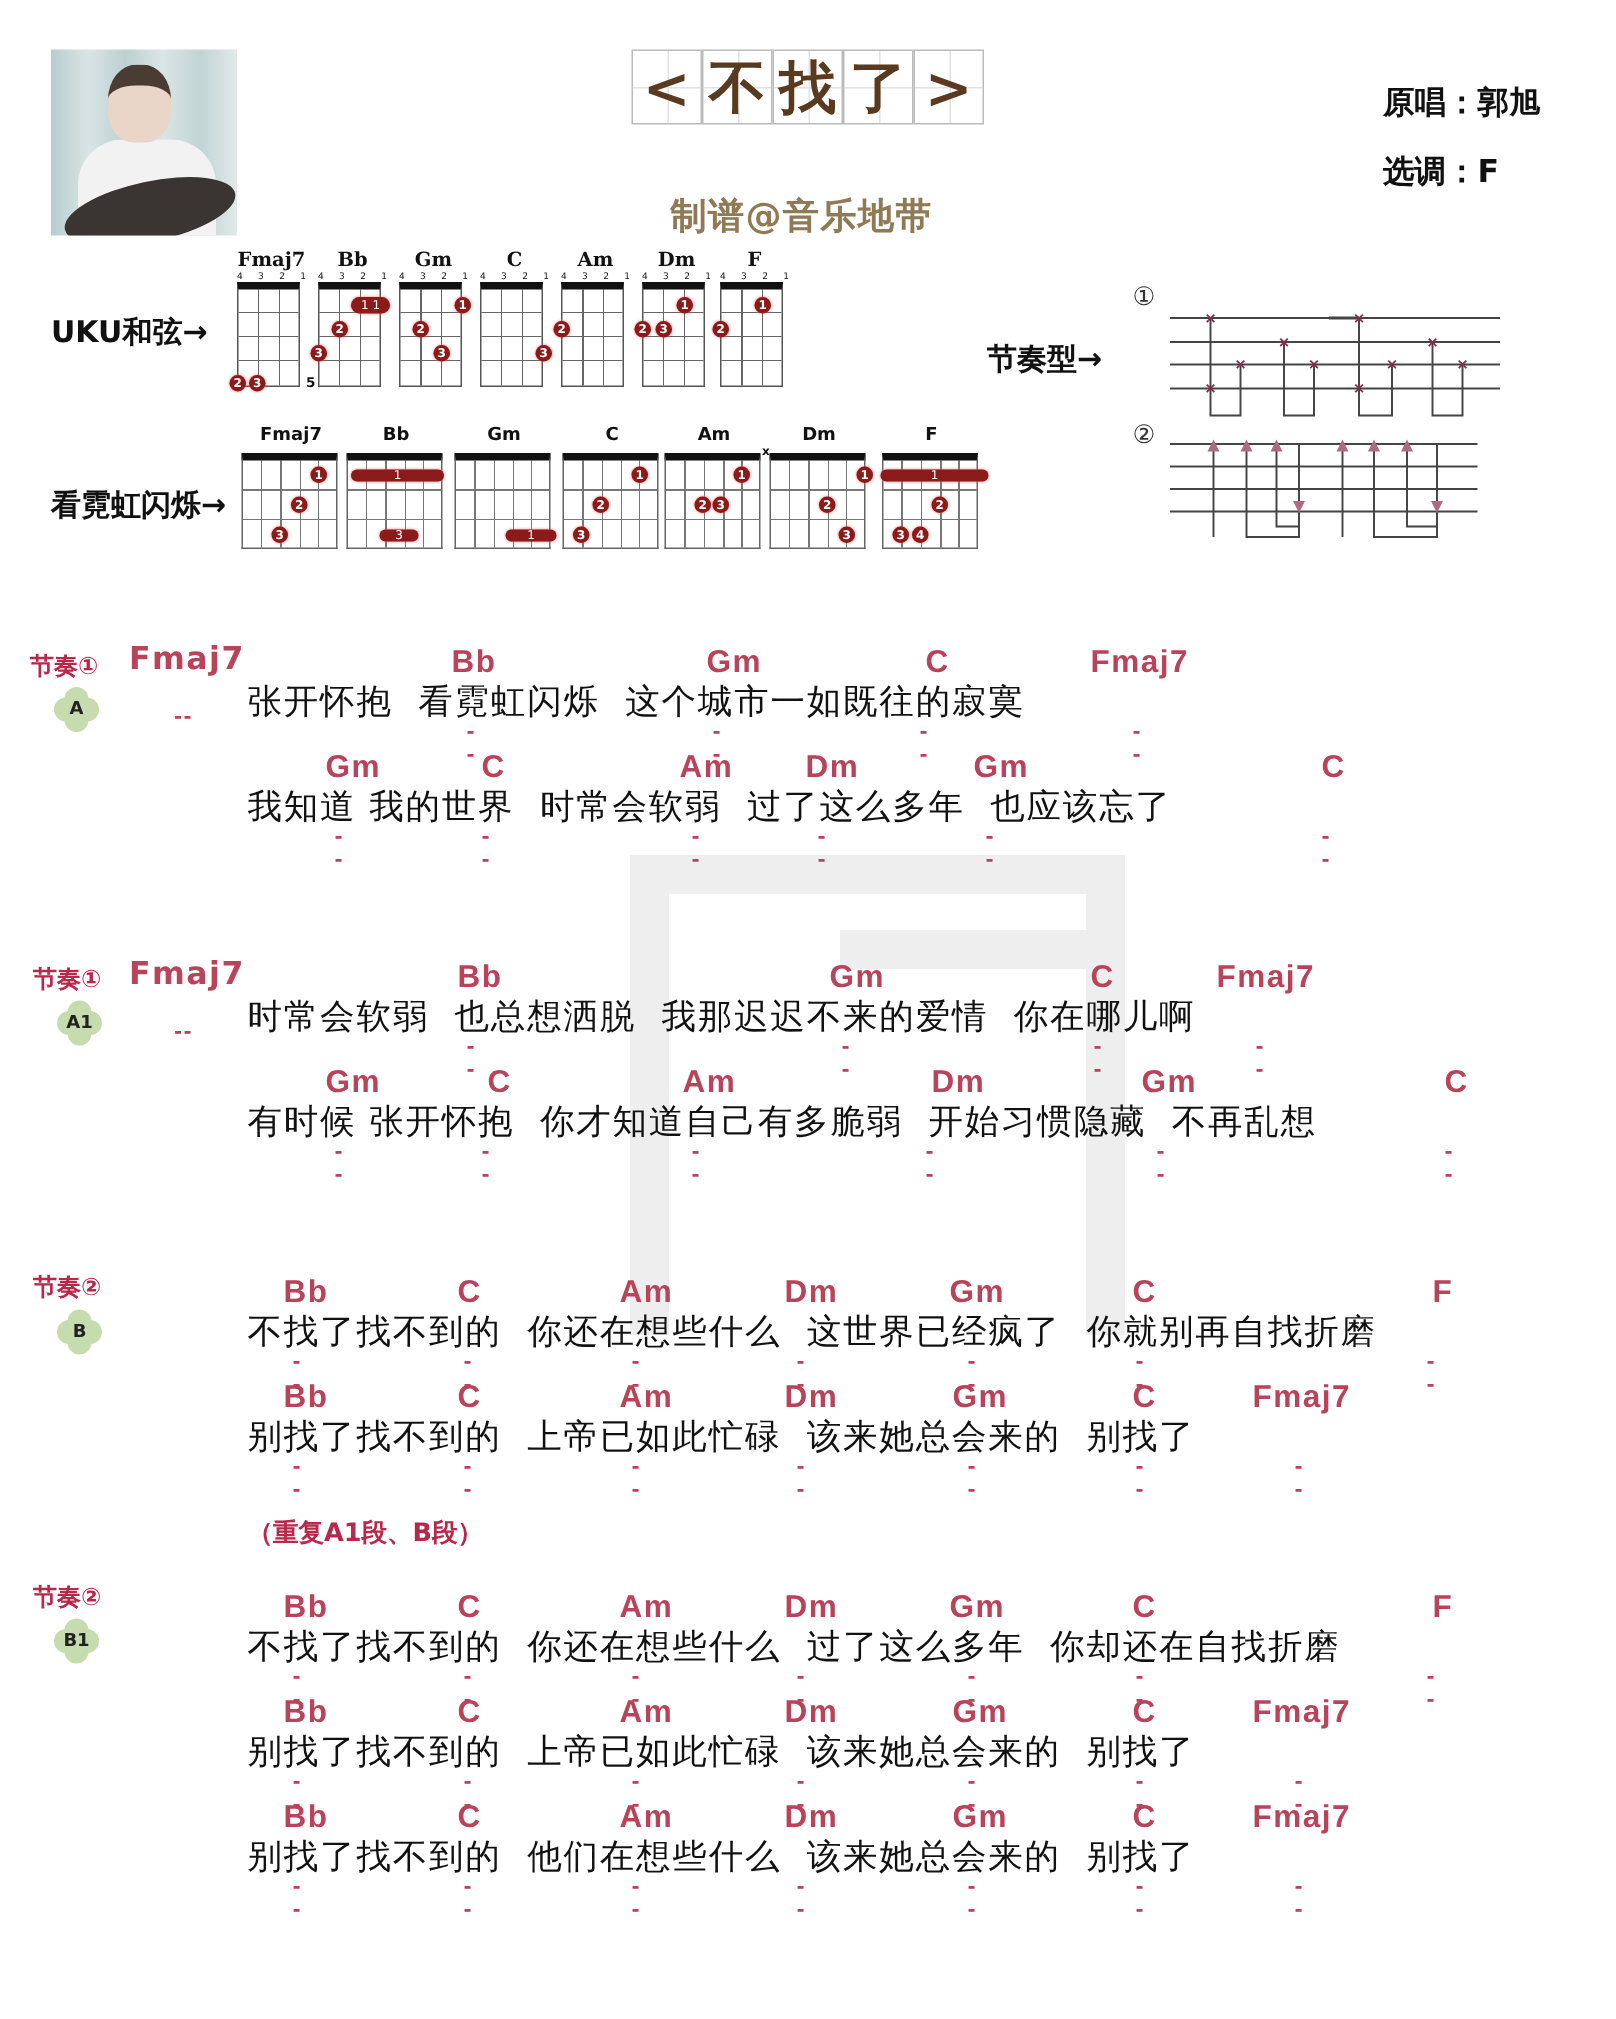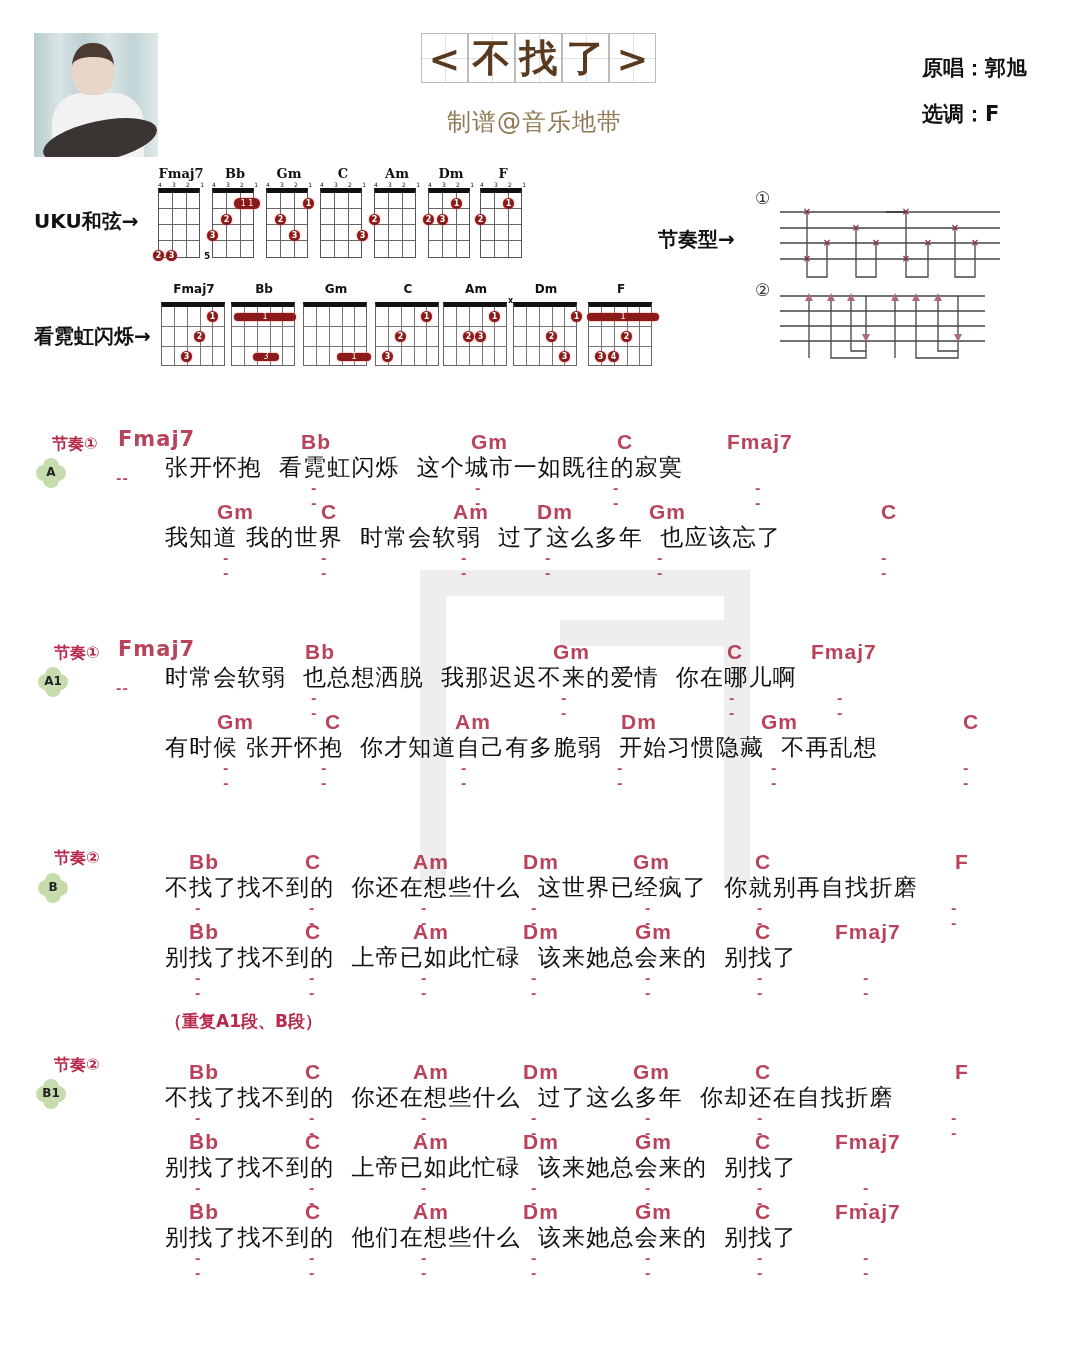--- a/index.html
+++ b/index.html
@@ -15,21 +15,21 @@
   .photo { position: absolute; left: 34px; top: 33px; width: 124px; height: 124px; background: linear-gradient(90deg,#b7cdd0 0%,#d9e4e4 20%,#bcd0d2 40%,#dbe5e5 60%,#c2d4d5 80%,#e0e9e8 100%); overflow: hidden; }
   .photo .head { position: absolute; left: 38px; top: 10px; width: 42px; height: 52px; border-radius: 45% 45% 40% 40%; background: #e9d6c8; border-top: 14px solid #4a3b33; }
   .photo .shirt { position: absolute; left: 18px; top: 60px; width: 92px; height: 70px; border-radius: 30px 30px 0 0; background: #f2f2f2; }
   .photo .guitar { position: absolute; left: 8px; top: 88px; width: 116px; height: 40px; border-radius: 50%; background: #3a3432; transform: rotate(-12deg); }
 
   .title-box { position: absolute; left: 421px; top: 33px; height: 52px; display: flex; }
   .title-cell { width: 47px; height: 50px; border: 1px solid #bbb; position: relative; display: flex; align-items: center; justify-content: center; font-size: 38px; font-weight: bold; color: #5a3a1e; font-family: "DejaVu Serif", serif; }
   .title-cell::before { content: ""; position: absolute; left: 50%; top: 0; bottom: 0; border-left: 1px solid #e2e2e2; }
   .title-cell::after { content: ""; position: absolute; top: 50%; left: 0; right: 0; border-top: 1px solid #e2e2e2; }
   .title-cell span { position: relative; z-index: 1; }
-  .subtitle { position: absolute; left: 447px; top: 106px; font-size: 24px; color: #8f7a55; letter-spacing: 1px; }
+  .subtitle { position: absolute; left: 447px; top: 128px; font-size: 24px; color: #8f7a55; letter-spacing: 1px; font-weight: bold; }
 
   .meta { position: absolute; left: 922px; font-size: 21px; font-weight: bold; color: #111; }
 
   
   .row-label { position: absolute; font-size: 20px; font-weight: bold; color: #111; }
   .uku { position: absolute; top: 166px; width: 46px; }
   .uku .name { text-align: center; font-family: "DejaVu Serif", serif; font-weight: bold; font-size: 13px; height: 15px; }
   .uku .strnums { display: flex; justify-content: space-between; font-size: 6px; height: 7px; padding: 0 0; }
   .uku .grid { position: relative; width: 42px; height: 70px; border: 1px solid #555; border-top: 5px solid #111; background:
       linear-gradient(90deg, transparent 13px, #666 13px, #666 14px, transparent 14px, transparent 27px, #666 27px, #666 28px, transparent 28px),
@@ -41,21 +41,21 @@
       linear-gradient(180deg, transparent 19px, #777 19px, #777 20px, transparent 20px, transparent 39px, #777 39px, #777 40px, transparent 40px); }
   .dot { position: absolute; width: 11px; height: 11px; border-radius: 50%; background: #8b1a1a; color: #fff; font-size: 8px; font-weight: bold; text-align: center; line-height: 11px; box-shadow: 0 0 2px #e66; }
   .barre { position: absolute; height: 8px; border-radius: 4px; background: #8b1a1a; color: #fff; font-size: 8px; line-height: 8px; text-align: center; box-shadow: 0 0 2px #e66; }
   .fretno { position: absolute; font-size: 9px; font-weight: bold; }
 
   
   .rhythm { position: absolute; left: 750px; top: 186px; width: 260px; height: 180px; }
   .circ { position: absolute; font-size: 17px; color: #333; }
 
   
-  .sec-label { position: absolute; font-size: 16px; color: #b8284a; font-weight: bold; margin-left: 32px; }
+  .sec-label { position: absolute; font-size: 16px; color: #b8284a; font-weight: bold; }
   .badge { position: absolute; width: 30px; height: 30px; }
   .badge .petal { position: absolute; width: 16px; height: 16px; border-radius: 50%; background: #c6dcae; }
   .badge .core { position: absolute; left: 5px; top: 5px; width: 20px; height: 20px; border-radius: 50%; background: #c6dcae; }
   .badge .txt { position: absolute; left: 0; top: 7px; width: 30px; text-align: center; font-size: 12px; font-weight: bold; color: #222; }
   .line { position: absolute; left: 165px; height: 60px; }
   .lyric { position: absolute; top: 22px; left: 0; white-space: pre; font-size: 23px; letter-spacing: 1.2px; color: #111; }
   .chord { position: absolute; top: 0; font-size: 21px; font-weight: bold; color: #b8435a; font-family: "Liberation Sans", sans-serif; letter-spacing: 1px; }
   .dash { position: absolute; top: 51px; font-size: 13px; font-weight: bold; color: #b8435a; letter-spacing: 1px; }
   .repeat-note { position: absolute; left: 165px; top: 1010px; font-size: 17px; font-weight: bold; color: #b8284a; }
 </style>

